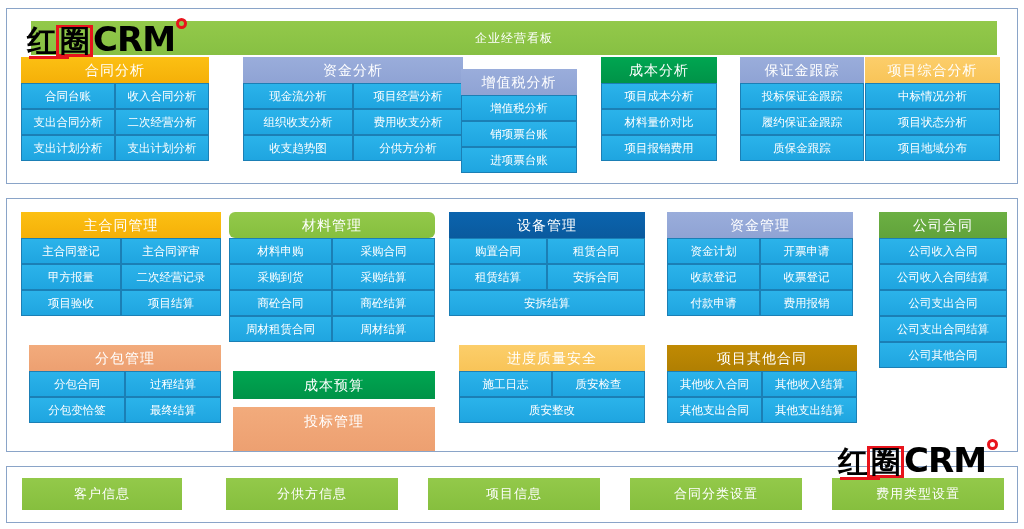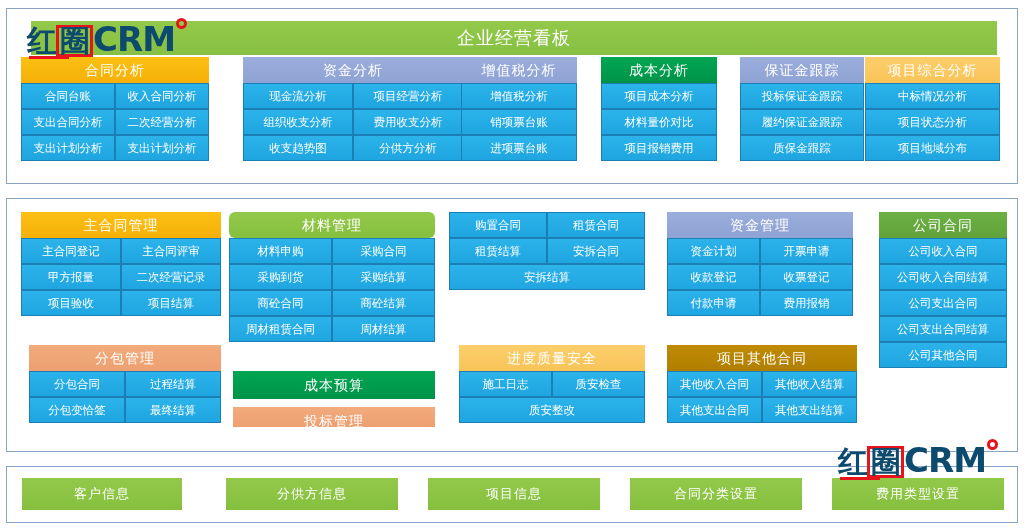--- a/index.html
+++ b/index.html
@@ -42,28 +42,28 @@
     background: #8dc63f;
     background: linear-gradient(180deg,#93c94a 0%,#87c043 100%);
   }
   .banner-title {
     position: absolute;
     left: 0; right: 0; top: 0;
     height: 34px;
     line-height: 34px;
     text-align: center;
     color: #ffffff;
-    font-size: 18px;
+    font-size: 12px;
     letter-spacing: 1px;
   }
 
   
   .logo {
     position: absolute;
-    color: #0c4a6e;
+    color: #000000;
     font-weight: 700;
     line-height: 1;
     white-space: nowrap;
     user-select: none;
   }
   .logo .cn {
     font-size: 30px;
     letter-spacing: -1px;
     vertical-align: baseline;
   }
@@ -190,21 +190,21 @@
       <div class="card-body">
         <div class="cell w50">现金流分析</div>
         <div class="cell w50">项目经营分析</div>
         <div class="cell w50">组织收支分析</div>
         <div class="cell w50">费用收支分析</div>
         <div class="cell w50">收支趋势图</div>
         <div class="cell w50">分供方分析</div>
       </div>
     </div>
 
-    <div class="card" style="left:454px; top:48px; width:116px;">
+    <div class="card" style="left:454px; top:60px; width:116px;">
       <div class="card-head h-periwinkle">增值税分析</div>
       <div class="card-body">
         <div class="cell w100">增值税分析</div>
         <div class="cell w100">销项票台账</div>
         <div class="cell w100">进项票台账</div>
       </div>
     </div>
 
     <div class="card" style="left:594px; top:48px; width:116px;">
       <div class="card-head h-green">成本分析</div>
@@ -275,24 +275,25 @@
         <div class="cell w50">周材租赁合同</div>
         <div class="cell w50">周材结算</div>
       </div>
     </div>
 
     <div class="card" style="left:226px; top:172px; width:202px;">
       <div class="card-head h-green" style="height:28px;line-height:28px;font-size:14px;">成本预算</div>
     </div>
 
     <div class="card" style="left:226px; top:208px; width:202px;">
-      <div class="card-head h-peach" style="height:20px;line-height:28px;font-size:14px;">投标管理</div>
+      <div class="card-head h-peach" style="height:44px;line-height:28px;font-size:14px;">投标管理</div>
     </div>
 
     <div class="card" style="left:442px; top:13px; width:196px;">
+      <div class="card-head h-dblue">设备管理</div>
       <div class="card-body">
         <div class="cell w50">购置合同</div>
         <div class="cell w50">租赁合同</div>
         <div class="cell w50">租赁结算</div>
         <div class="cell w50">安拆合同</div>
         <div class="cell w100">安拆结算</div>
       </div>
     </div>
 
     <div class="card" style="left:452px; top:146px; width:186px;">

